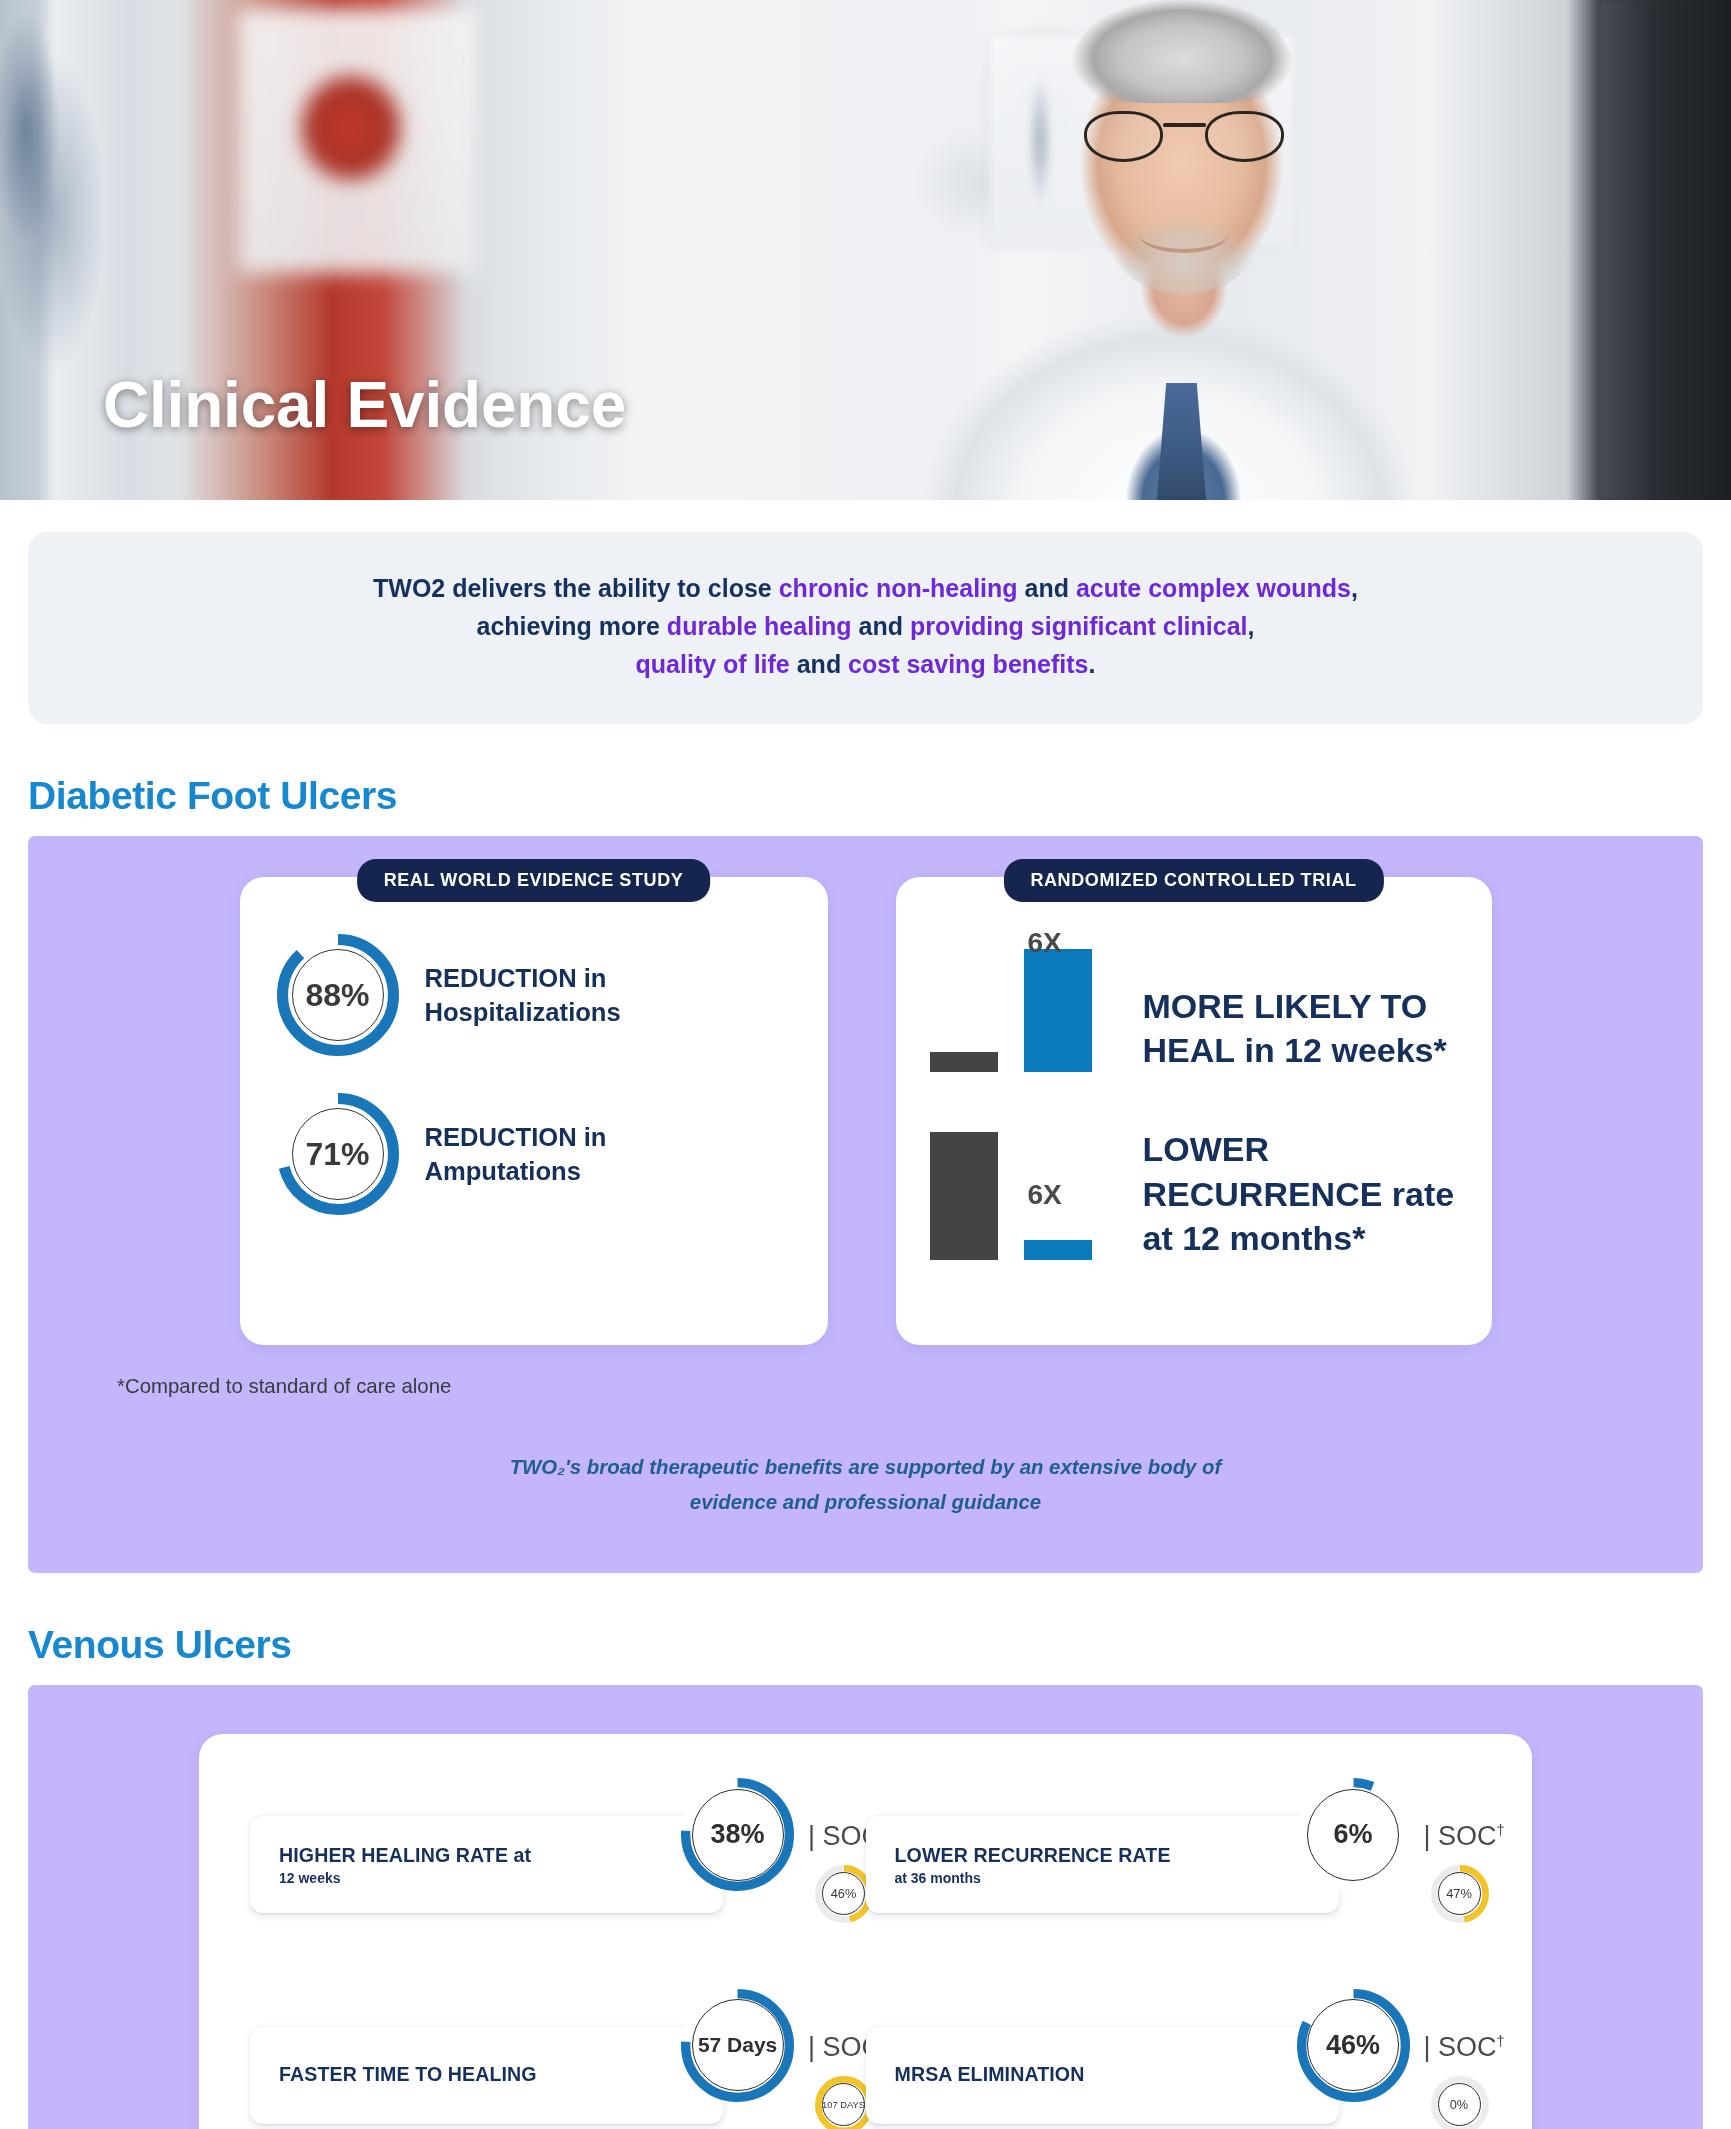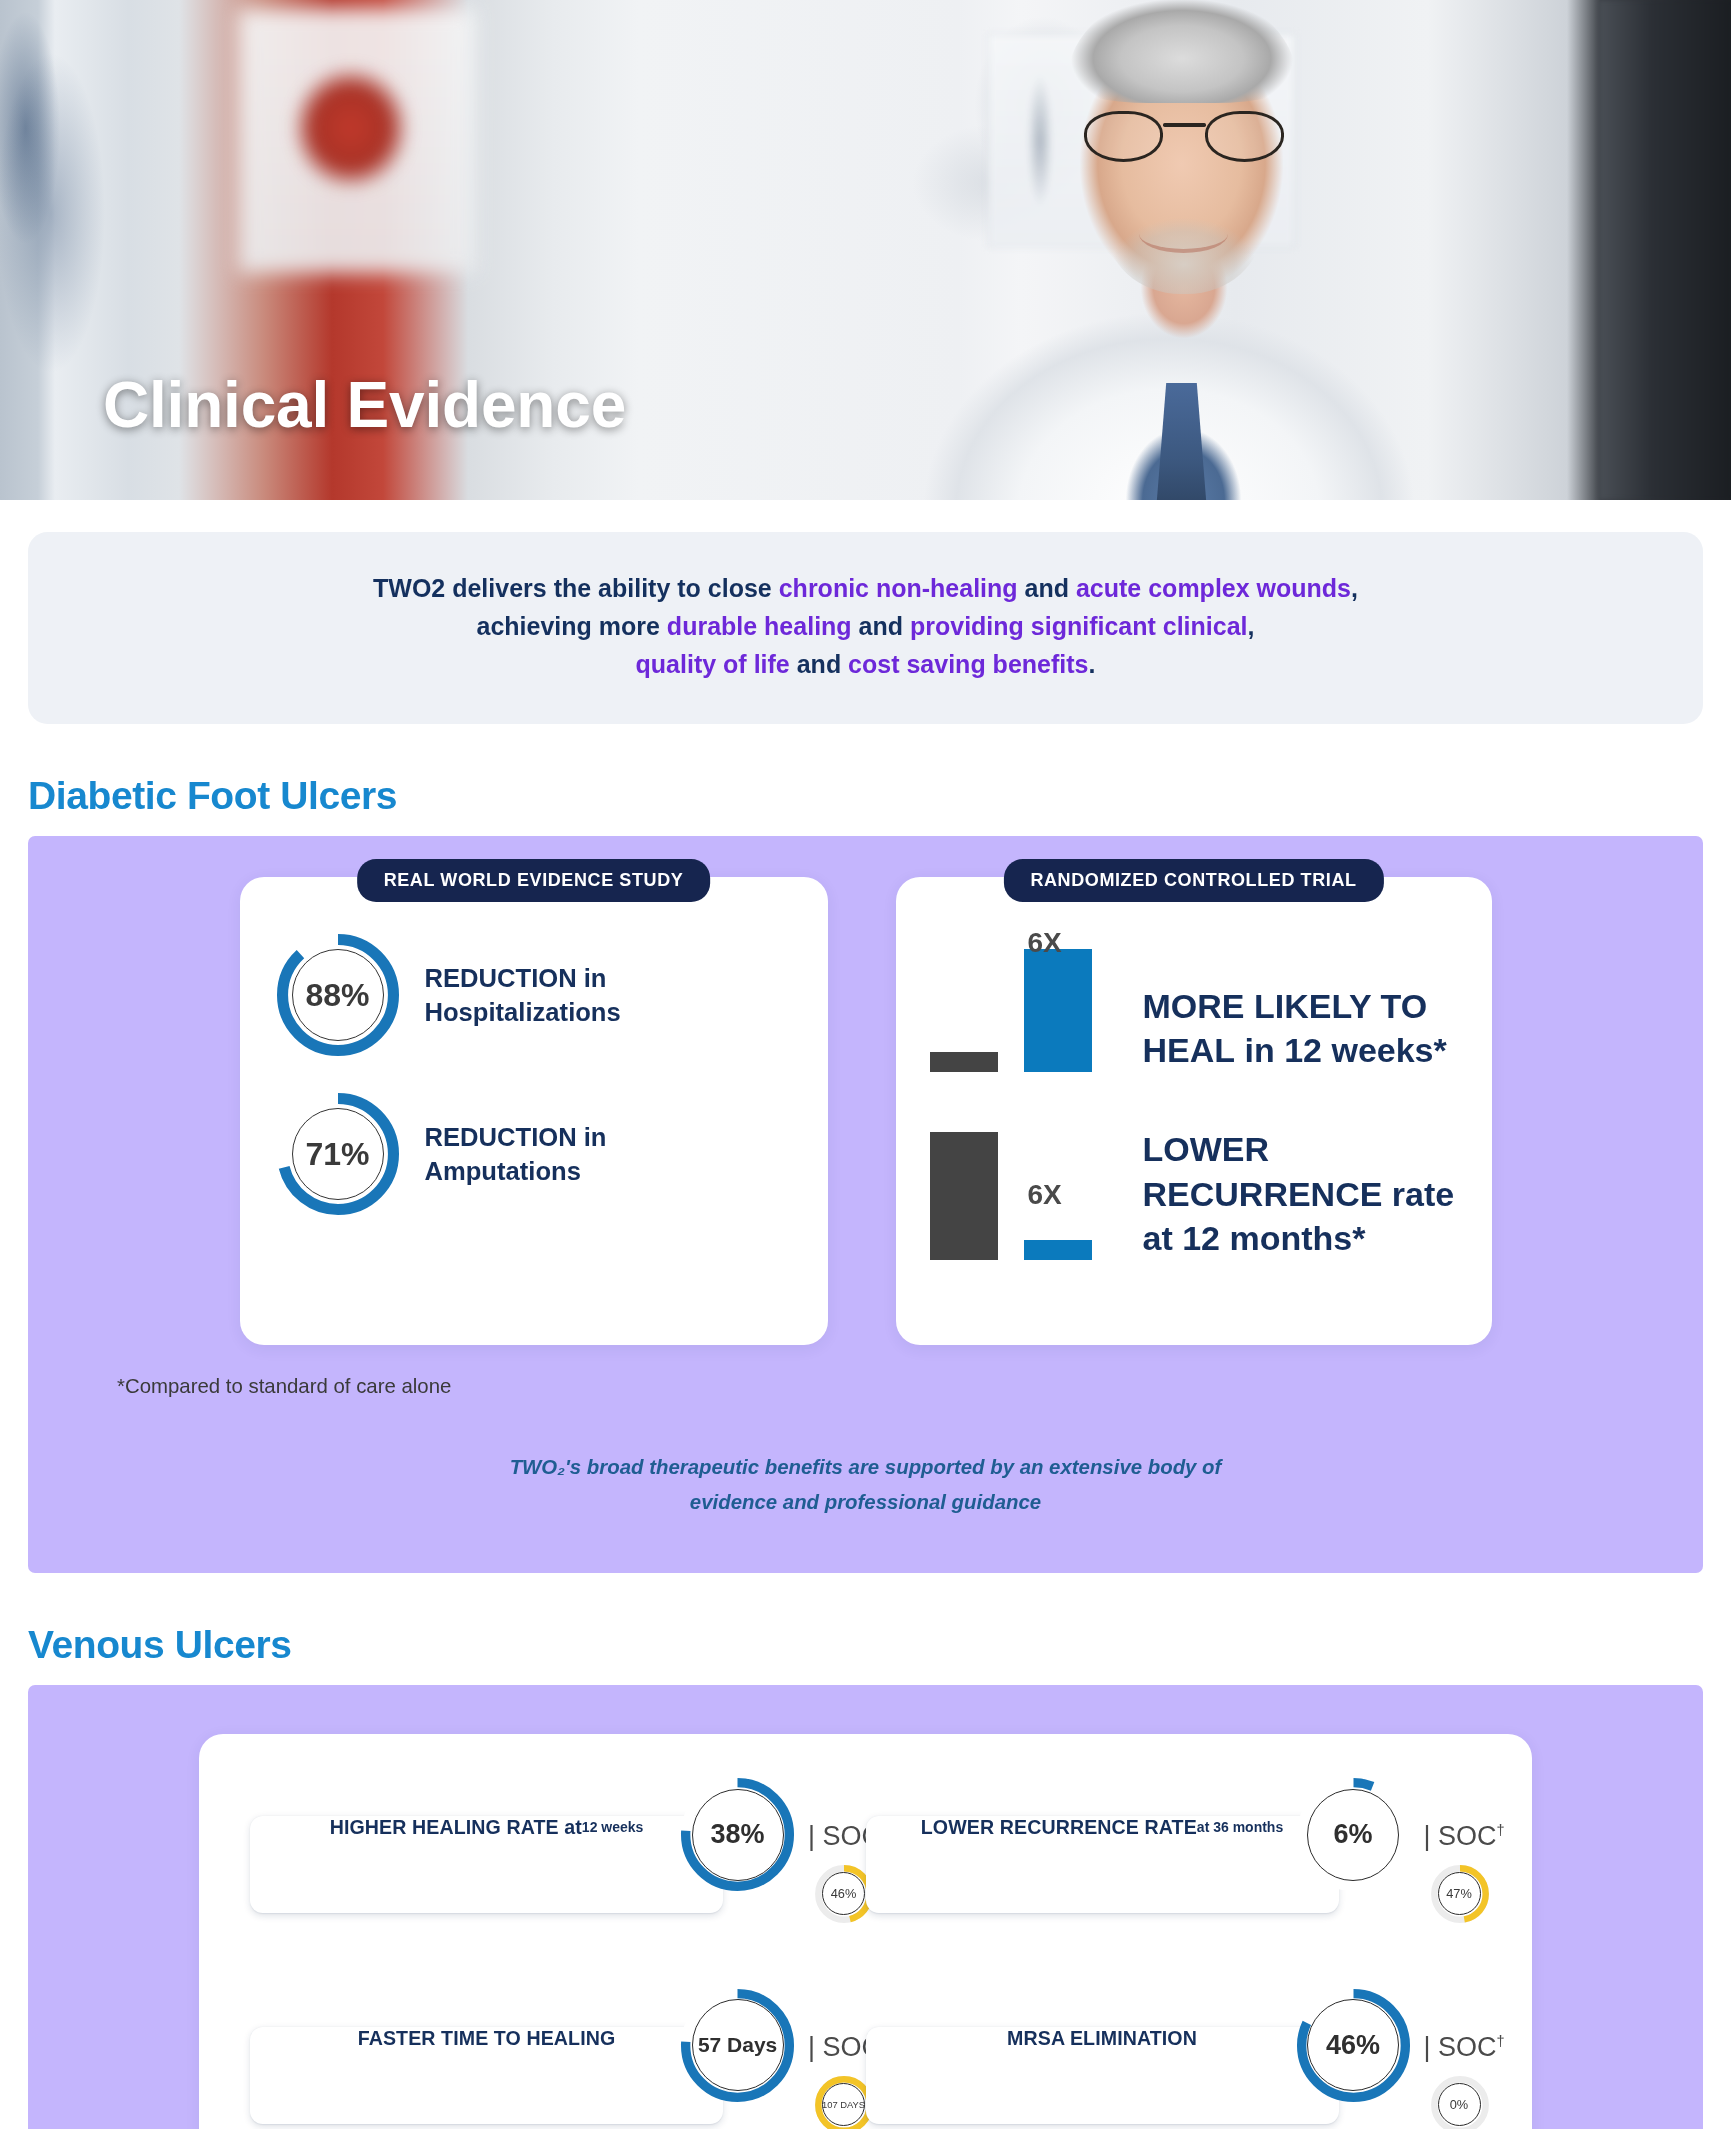--- a/index.html
+++ b/index.html
@@ -267,21 +267,21 @@
     row-gap: 31.5px; column-gap: 0;
     padding: 0 51px;
   }
   .ven-item { position: relative; height: 179px; }
   .ven-pill {
     position: absolute; left: 0; top: 41px;
     width: 473px; height: 97px;
     background: #ffffff;
     border-radius: 12.8px;
     box-shadow: 0 2.1px 7.7px rgba(16,40,80,.13), 0 0.4px 1.3px rgba(16,40,80,.08);
-    display: flex; flex-direction: row; justify-content: center;
+    display: flex; flex-direction: column; justify-content: center;
     padding: 0 29px;
   }
   .ven-pill .t1 { font-size: 19.6px; font-weight: 800; color: #16305c; letter-spacing: 0.1px; line-height: 1.22; }
   .ven-pill .t1 .lt { font-weight: 600; }
   .ven-pill .t2 { font-size: 14px; font-weight: 600; color: #16305c; margin-top: 2.6px; }
   .ven-big {
     position: absolute; left: 428px; top: 0;
     width: 119px; height: 119px;
   }
   .ven-big svg { width: 119px; height: 119px; transform: rotate(-90deg); display: block; }

